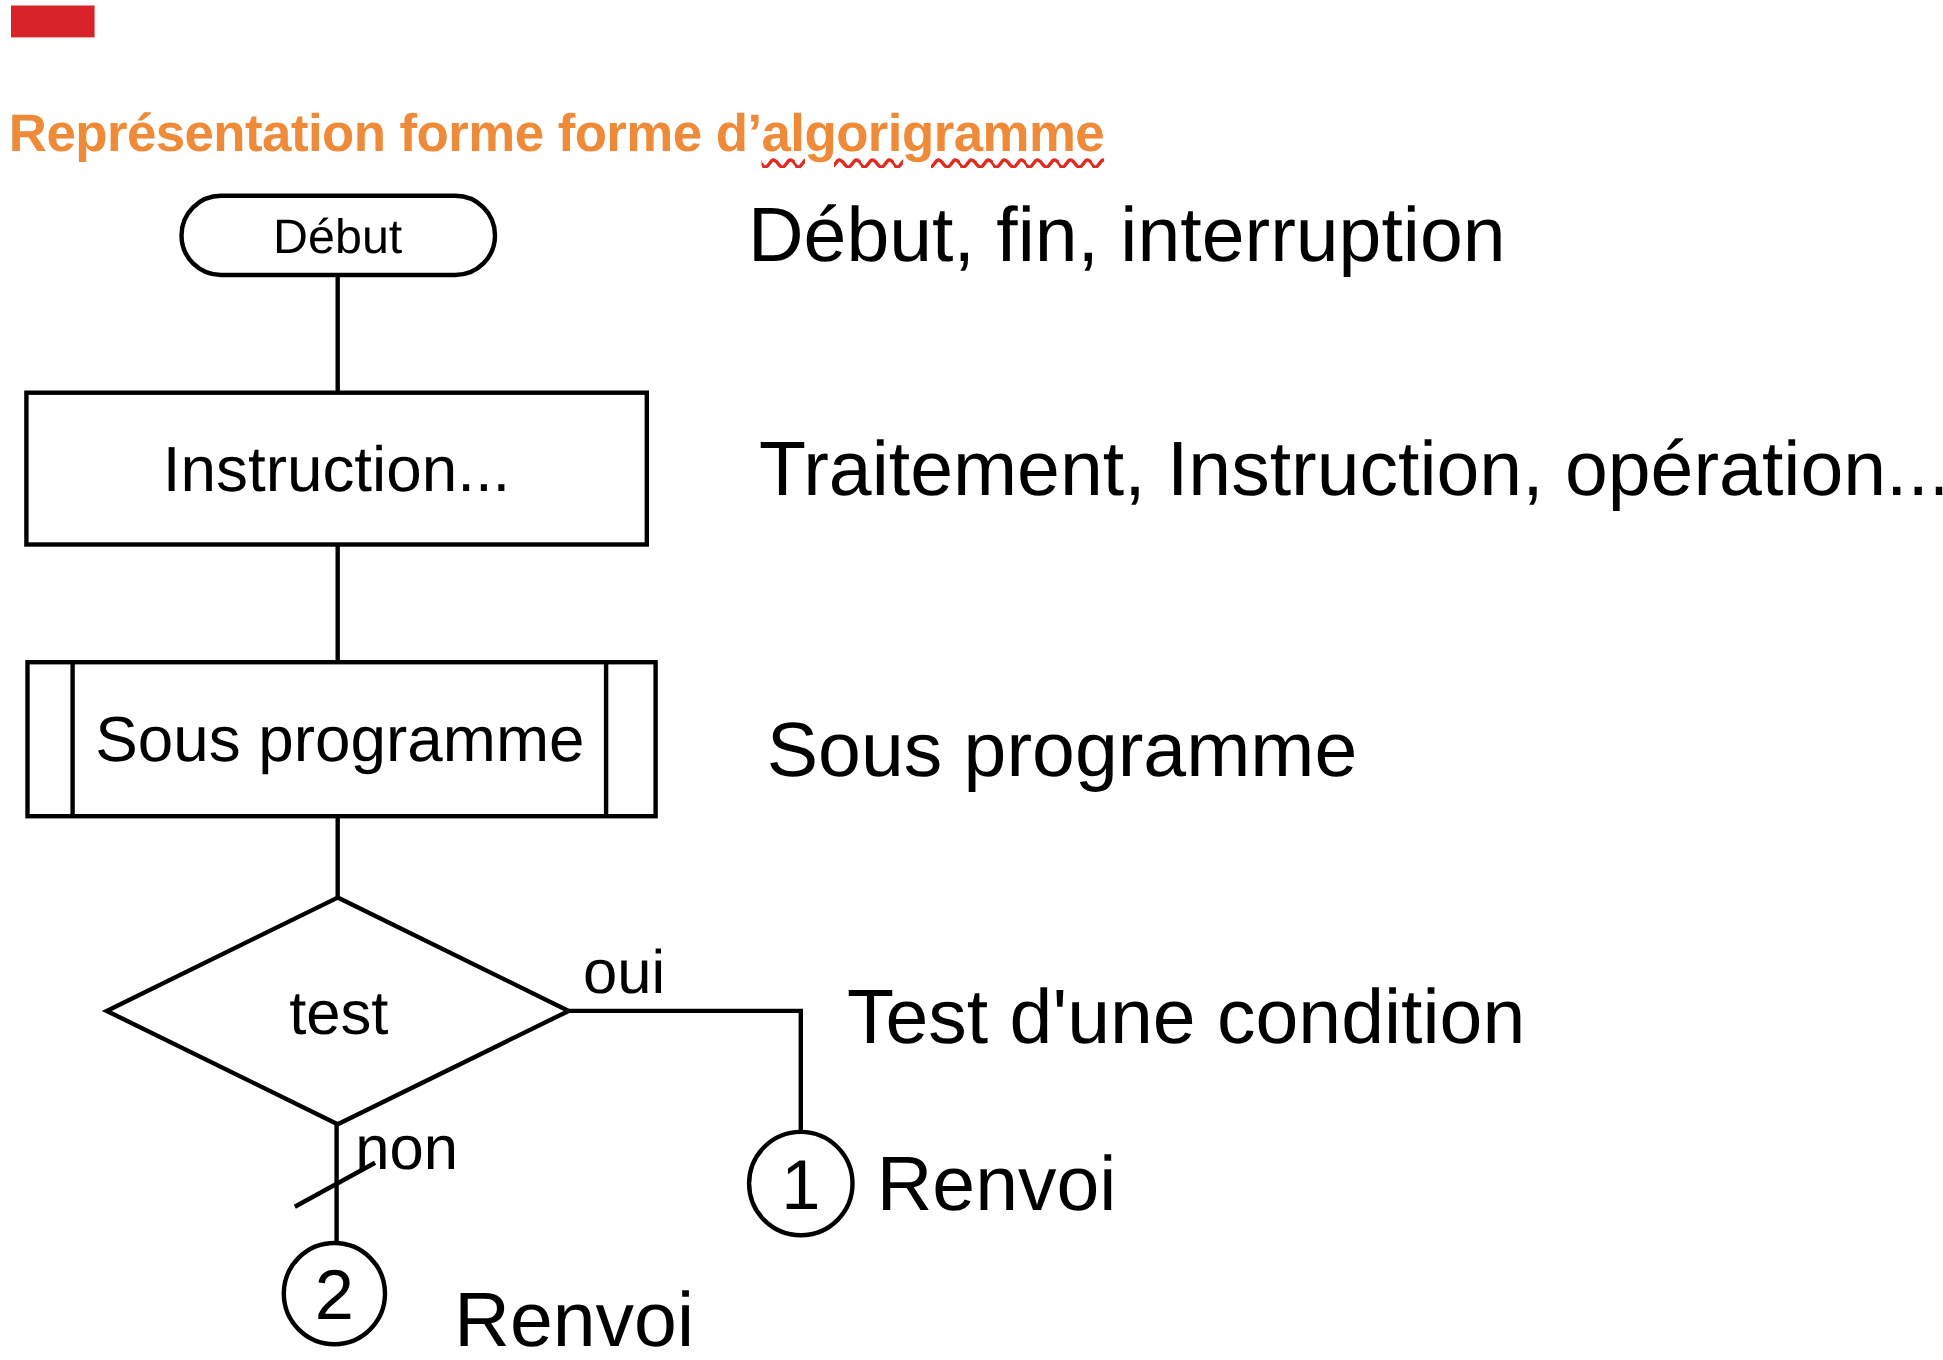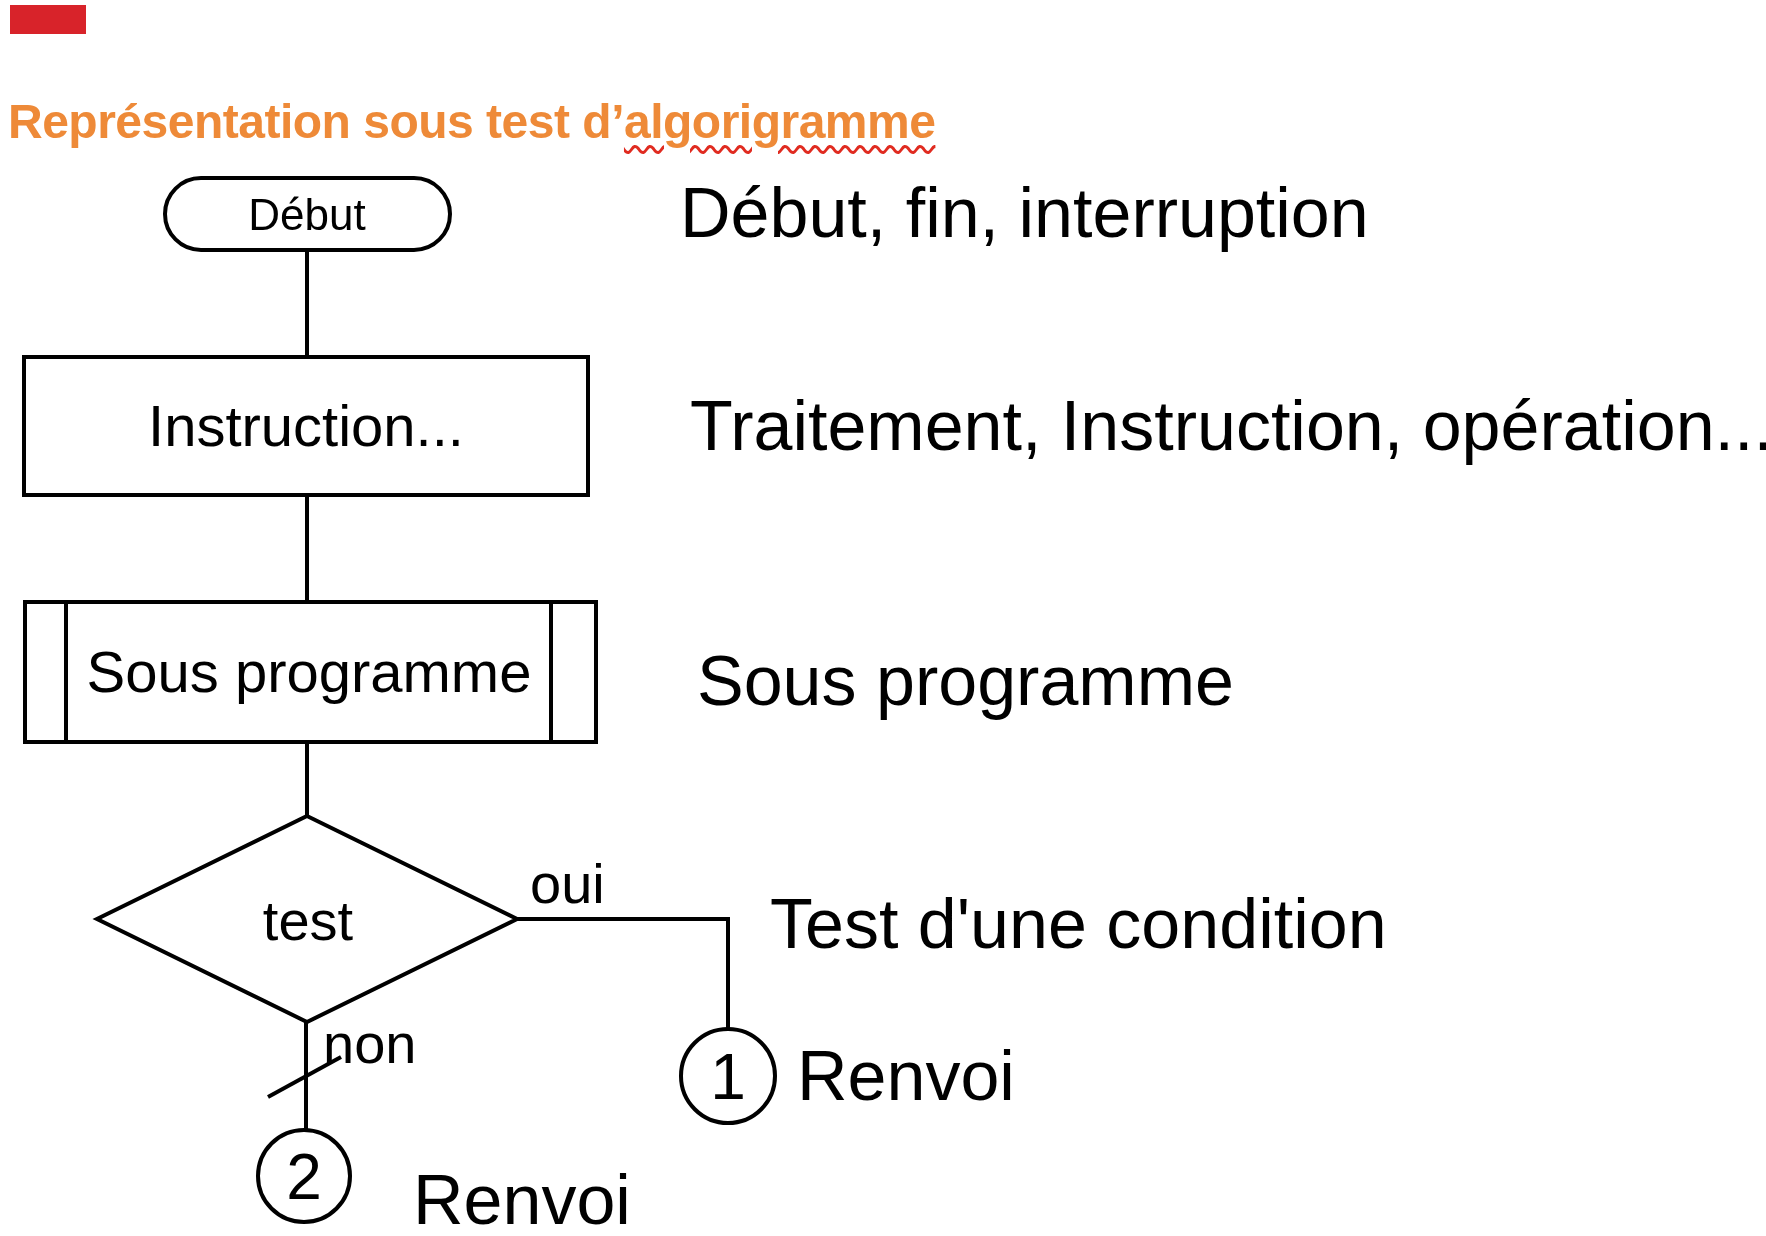--- a/index.html
+++ b/index.html
@@ -39,21 +39,21 @@
   .t-digit{font-size:64px;}
   .legend-text{font-size:70px;}
 </style>
 </head>
 <body>
 
 <div class="slide">
 
   <div class="corner-marker"></div>
 
-  <h1 class="heading"><span>Représentation sous test d’</span><span class="wavy">algorigramme</span></h1>
+  <h1 class="heading"><span>Représentation forme forme d’</span><span class="wavy">algorigramme</span></h1>
 
   <svg class="flow" width="1766" height="1236" viewBox="0 0 1766 1236">
 
     <line class="thin" x1="307" y1="250" x2="307" y2="357"></line>
     <line class="thin" x1="307" y1="495" x2="307" y2="602"></line>
     <line class="thin" x1="307" y1="742" x2="307" y2="818"></line>
     <polyline class="thin" points="517,919 728,919 728,1029"></polyline>
     <line class="thin" x1="306" y1="1022" x2="306" y2="1130"></line>
     <line class="thin" x1="268" y1="1097" x2="341" y2="1057"></line>
 

